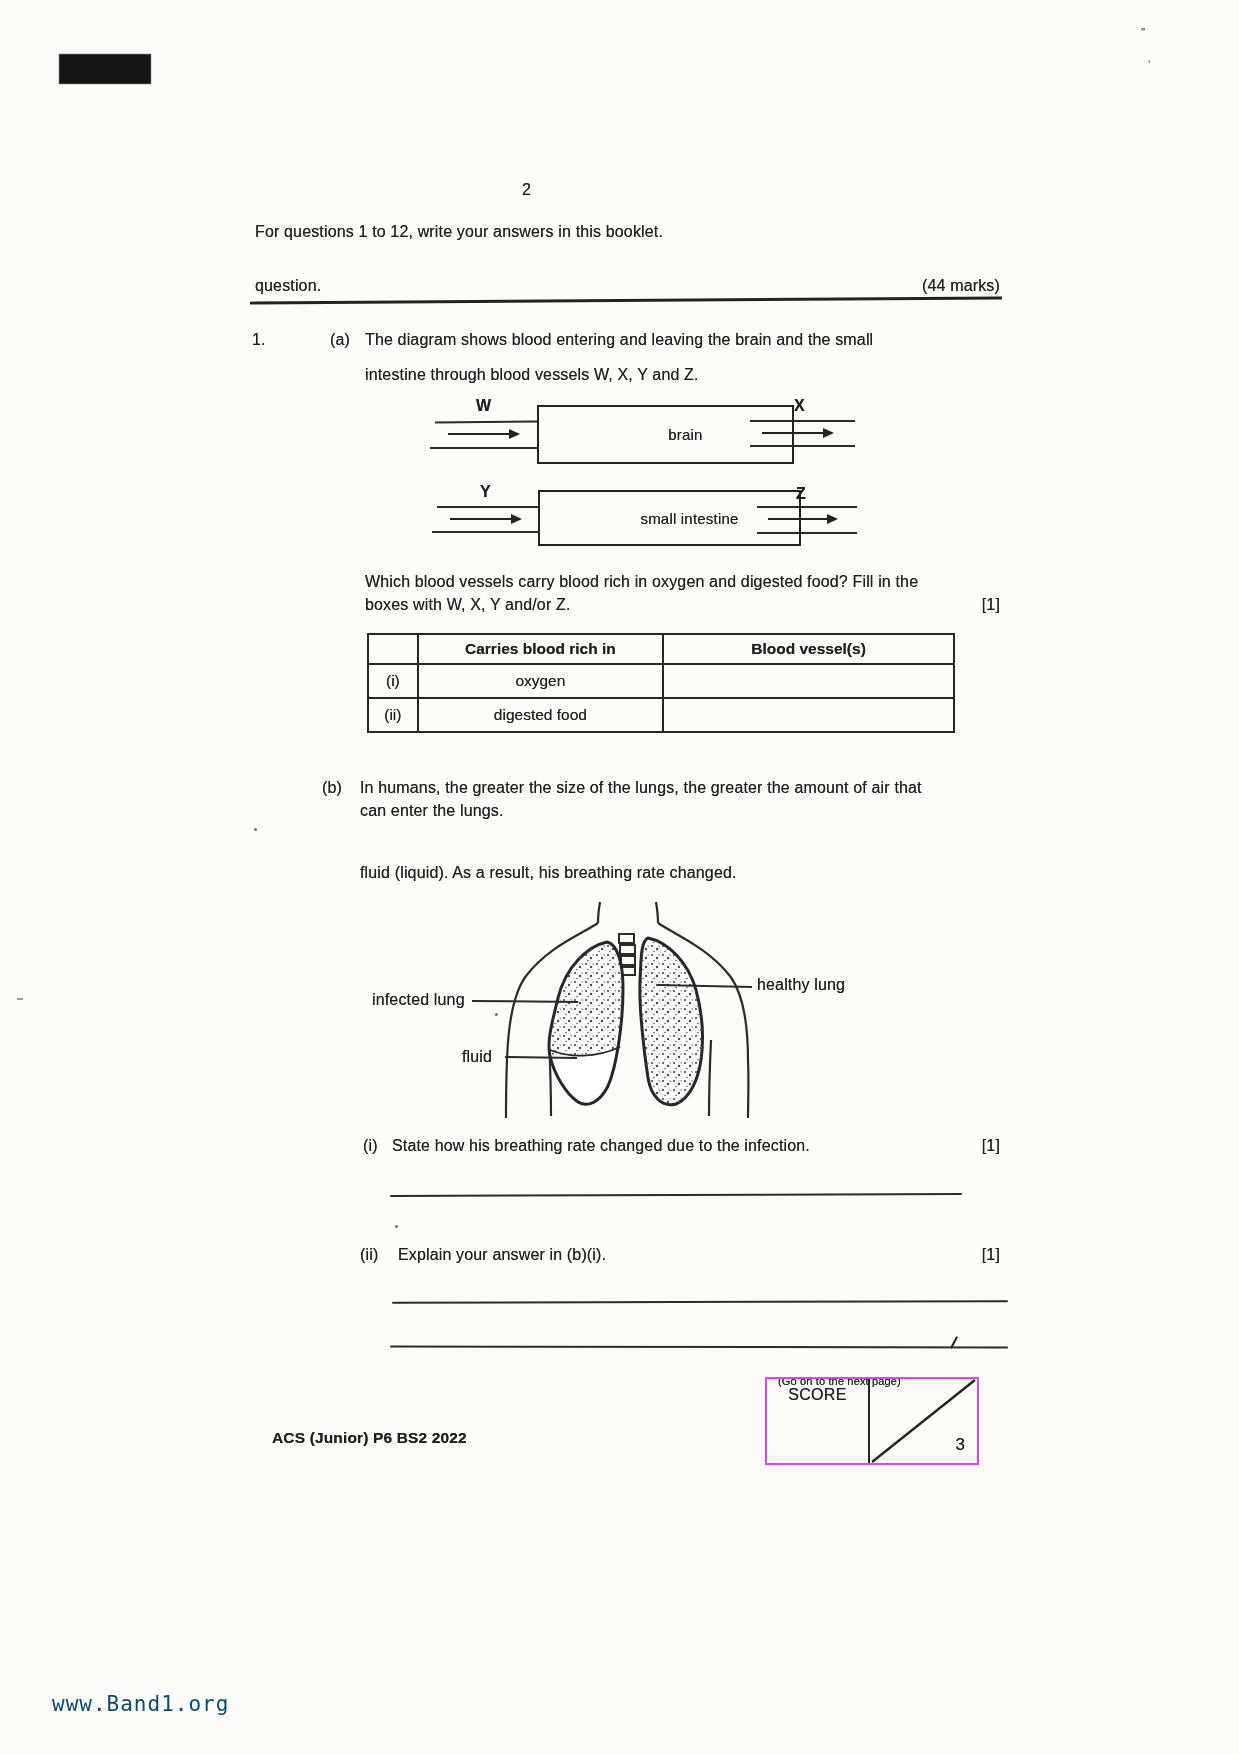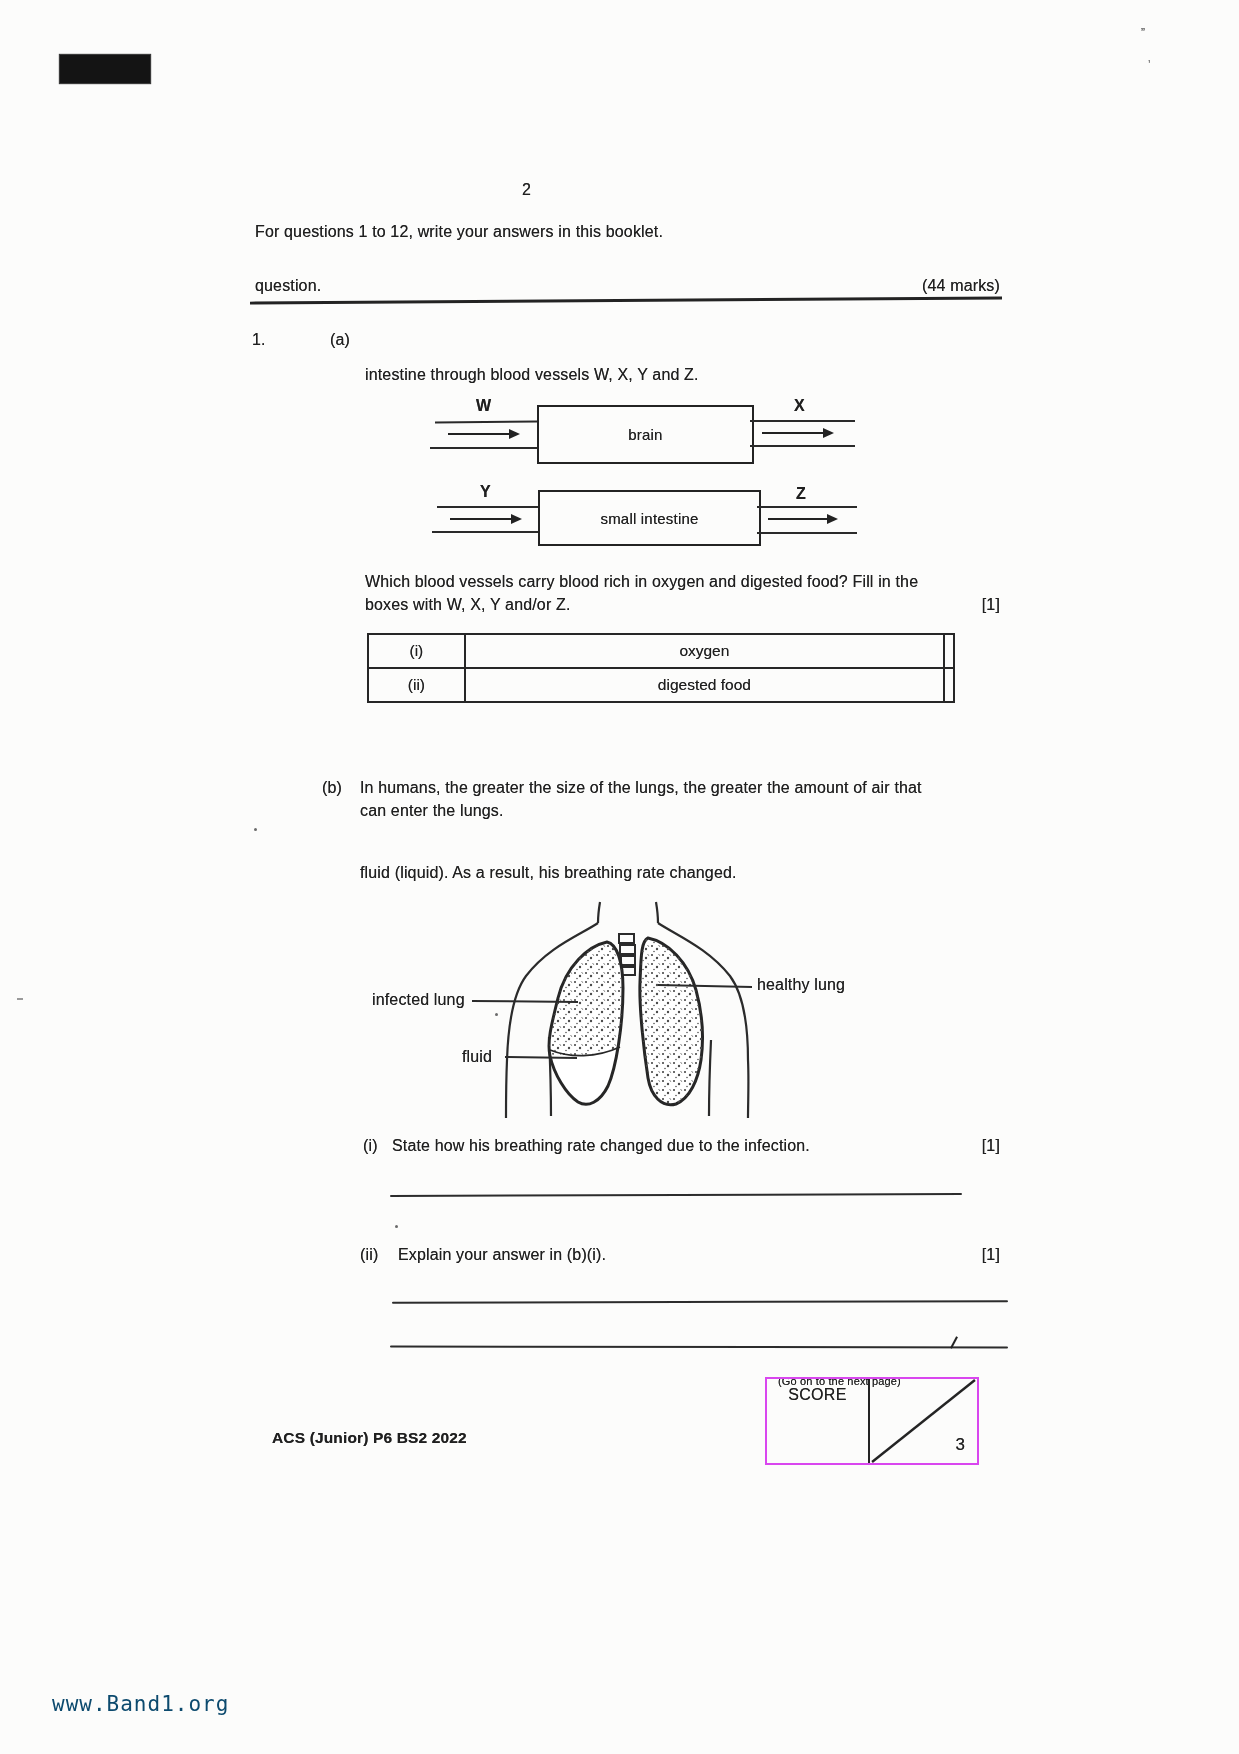--- a/index.html
+++ b/index.html
@@ -11,21 +11,21 @@
     position:absolute;font-size:16px;line-height:1.3;color:#1f1f1f;
     letter-spacing:.15px;white-space:pre;
     text-shadow:0 0 .6px rgba(35,35,35,.75);
   }
   .b{font-weight:bold;}
   .rule{position:absolute;background:#232323;}
   .ansline{position:absolute;height:2px;background:#2c2c2c;border-radius:1px;}
   .dbox{
     position:absolute;border:2px solid #232323;display:flex;align-items:center;
     justify-content:center;font-size:15px;color:#1f1f1f;background:#fcfcfb;
-    text-shadow:0 0 .6px rgba(35,35,35,.75);letter-spacing:.2px;
+    text-shadow:0 0 .6px rgba(35,35,35,.75);letter-spacing:.2px;padding-left:40px;
   }
   .vline{position:absolute;height:2px;background:#2a2a2a;}
   .arr{position:absolute;height:2px;background:#222;}
   .arr::after{
     content:'';position:absolute;right:-10px;top:-4px;width:0;height:0;
     border-left:11px solid #222;border-top:5px solid transparent;border-bottom:5px solid transparent;
   }
   table.vtable{
     position:absolute;left:367px;top:633px;width:588px;border-collapse:collapse;
     font-size:15.5px;color:#1f1f1f;text-shadow:0 0 .6px rgba(35,35,35,.7);
@@ -73,20 +73,21 @@
 
   <div class="t" style="left:522px;top:180px;">2</div>
 
   <div class="t" style="left:255px;top:222px;">For questions 1 to 12, write your answers in this booklet.</div>
   <div class="t" style="left:255px;top:276px;">question.</div>
   <div class="t" style="left:880px;top:276px;width:120px;text-align:right;">(44 marks)</div>
   <div class="rule" style="left:250px;top:299px;width:752px;height:3px;transform:rotate(-0.4deg);"></div>
 
   <div class="t" style="left:252px;top:330px;">1.</div>
   <div class="t" style="left:330px;top:330px;">(a)</div>
+  <div class="t" style="left:365px;top:330px;">The diagram shows blood entering and leaving the brain and the small</div>
   <div class="t" style="left:365px;top:353px;margin-top:12px;">intestine through blood vessels W, X, Y and Z.</div>
 
   <div>
 
     <div class="t b" style="left:476px;top:396px;">W</div>
     <div class="vline" style="left:435px;top:421px;width:102px;transform:rotate(-0.6deg);"></div>
     <div class="vline" style="left:430px;top:447px;width:107px;"></div>
     <div class="arr" style="left:448px;top:433px;width:62px;"></div>
     <div class="dbox" style="left:537px;top:405px;width:213px;height:55px;">brain</div>
     <div class="t b" style="left:794px;top:396px;">X</div>
@@ -104,20 +105,25 @@
     <div class="vline" style="left:757px;top:532px;width:100px;"></div>
     <div class="arr" style="left:768px;top:518px;width:60px;"></div>
   </div>
 
   <div class="t" style="left:365px;top:572px;">Which blood vessels carry blood rich in oxygen and digested food? Fill in the</div>
   <div class="t" style="left:365px;top:595px;">boxes with W, X, Y and/or Z.</div>
   <div class="t marks" style="left:930px;top:595px;">[1]</div>
 
   <table class="vtable">
     <tbody>
+        <tr class="hd">
+      <th class="c0"></th>
+      <th class="c1">Carries blood rich in</th>
+      <th class="c2">Blood vessel(s)</th>
+    </tr>
     <tr class="rw">
       <td>(i)</td>
       <td>oxygen</td>
       <td></td>
     </tr>
     <tr class="rw">
       <td>(ii)</td>
       <td>digested food</td>
       <td></td>
     </tr>

